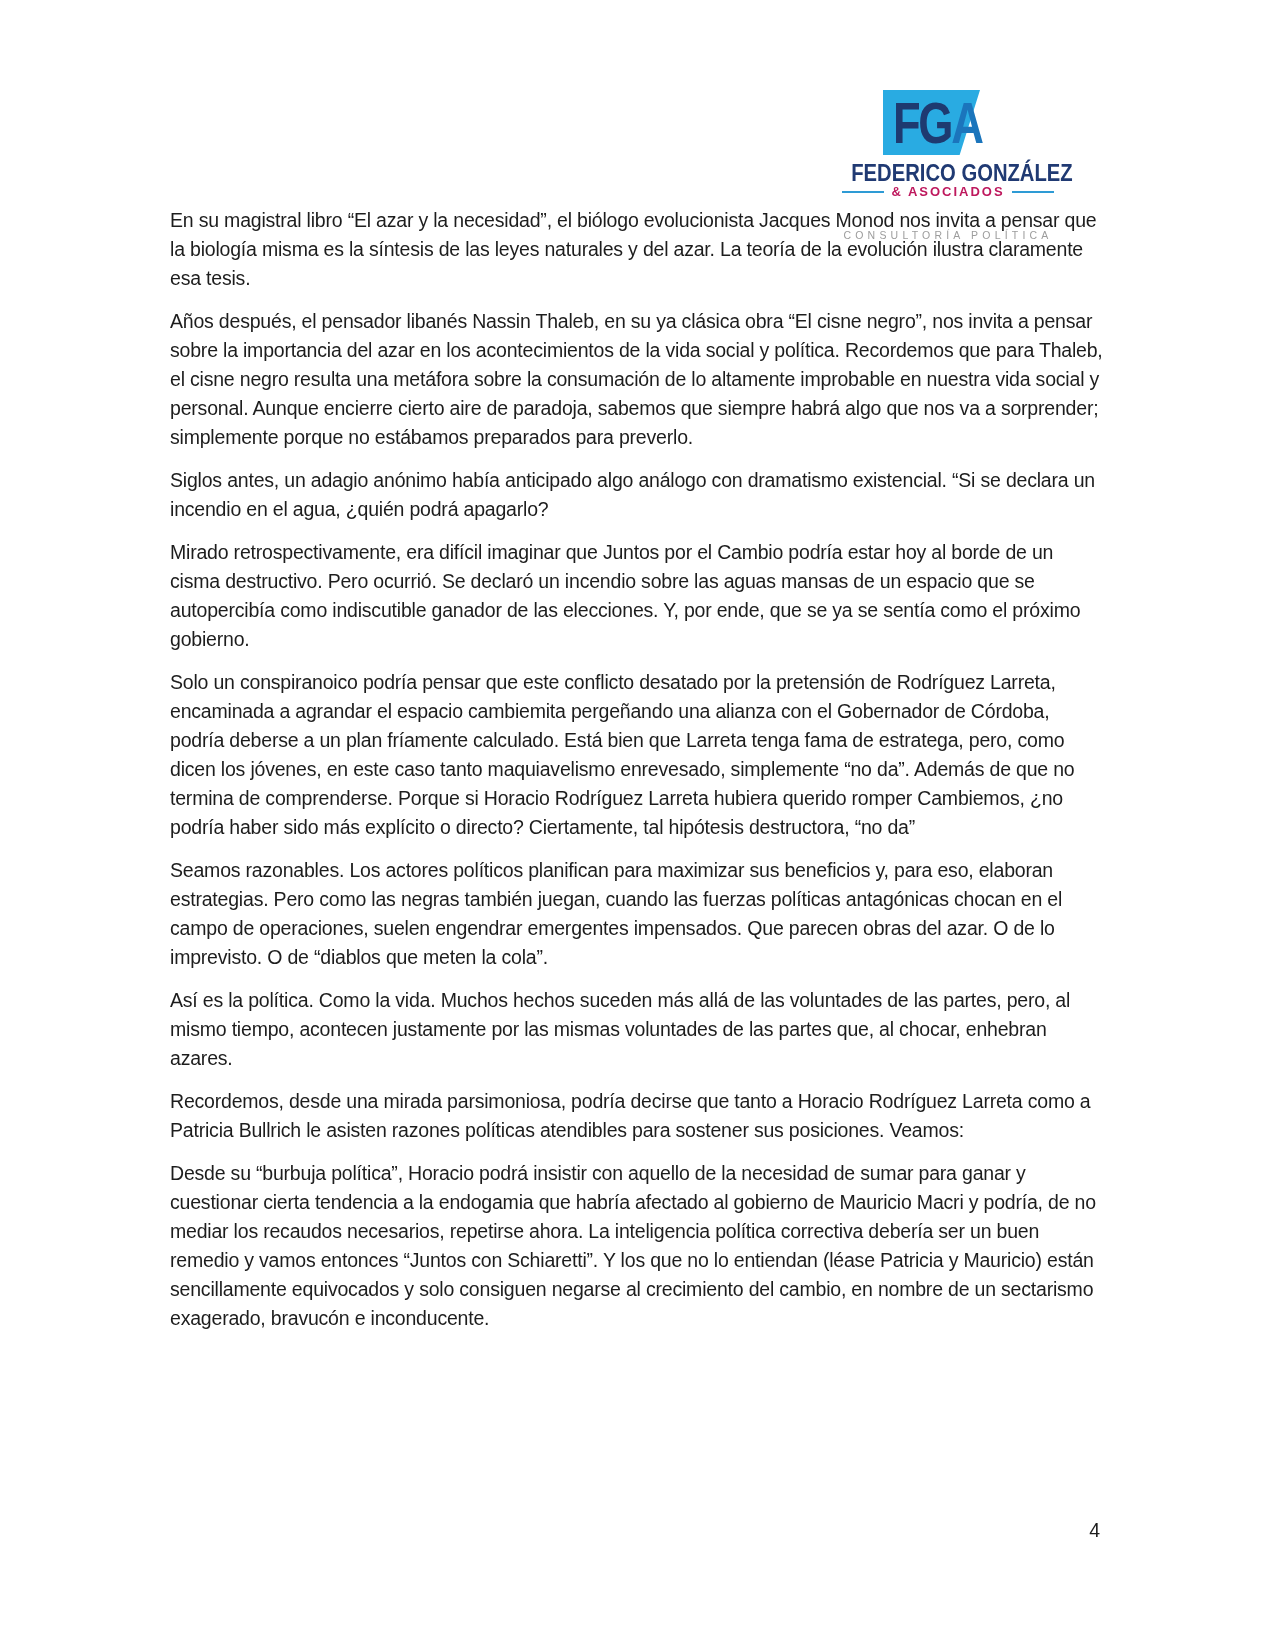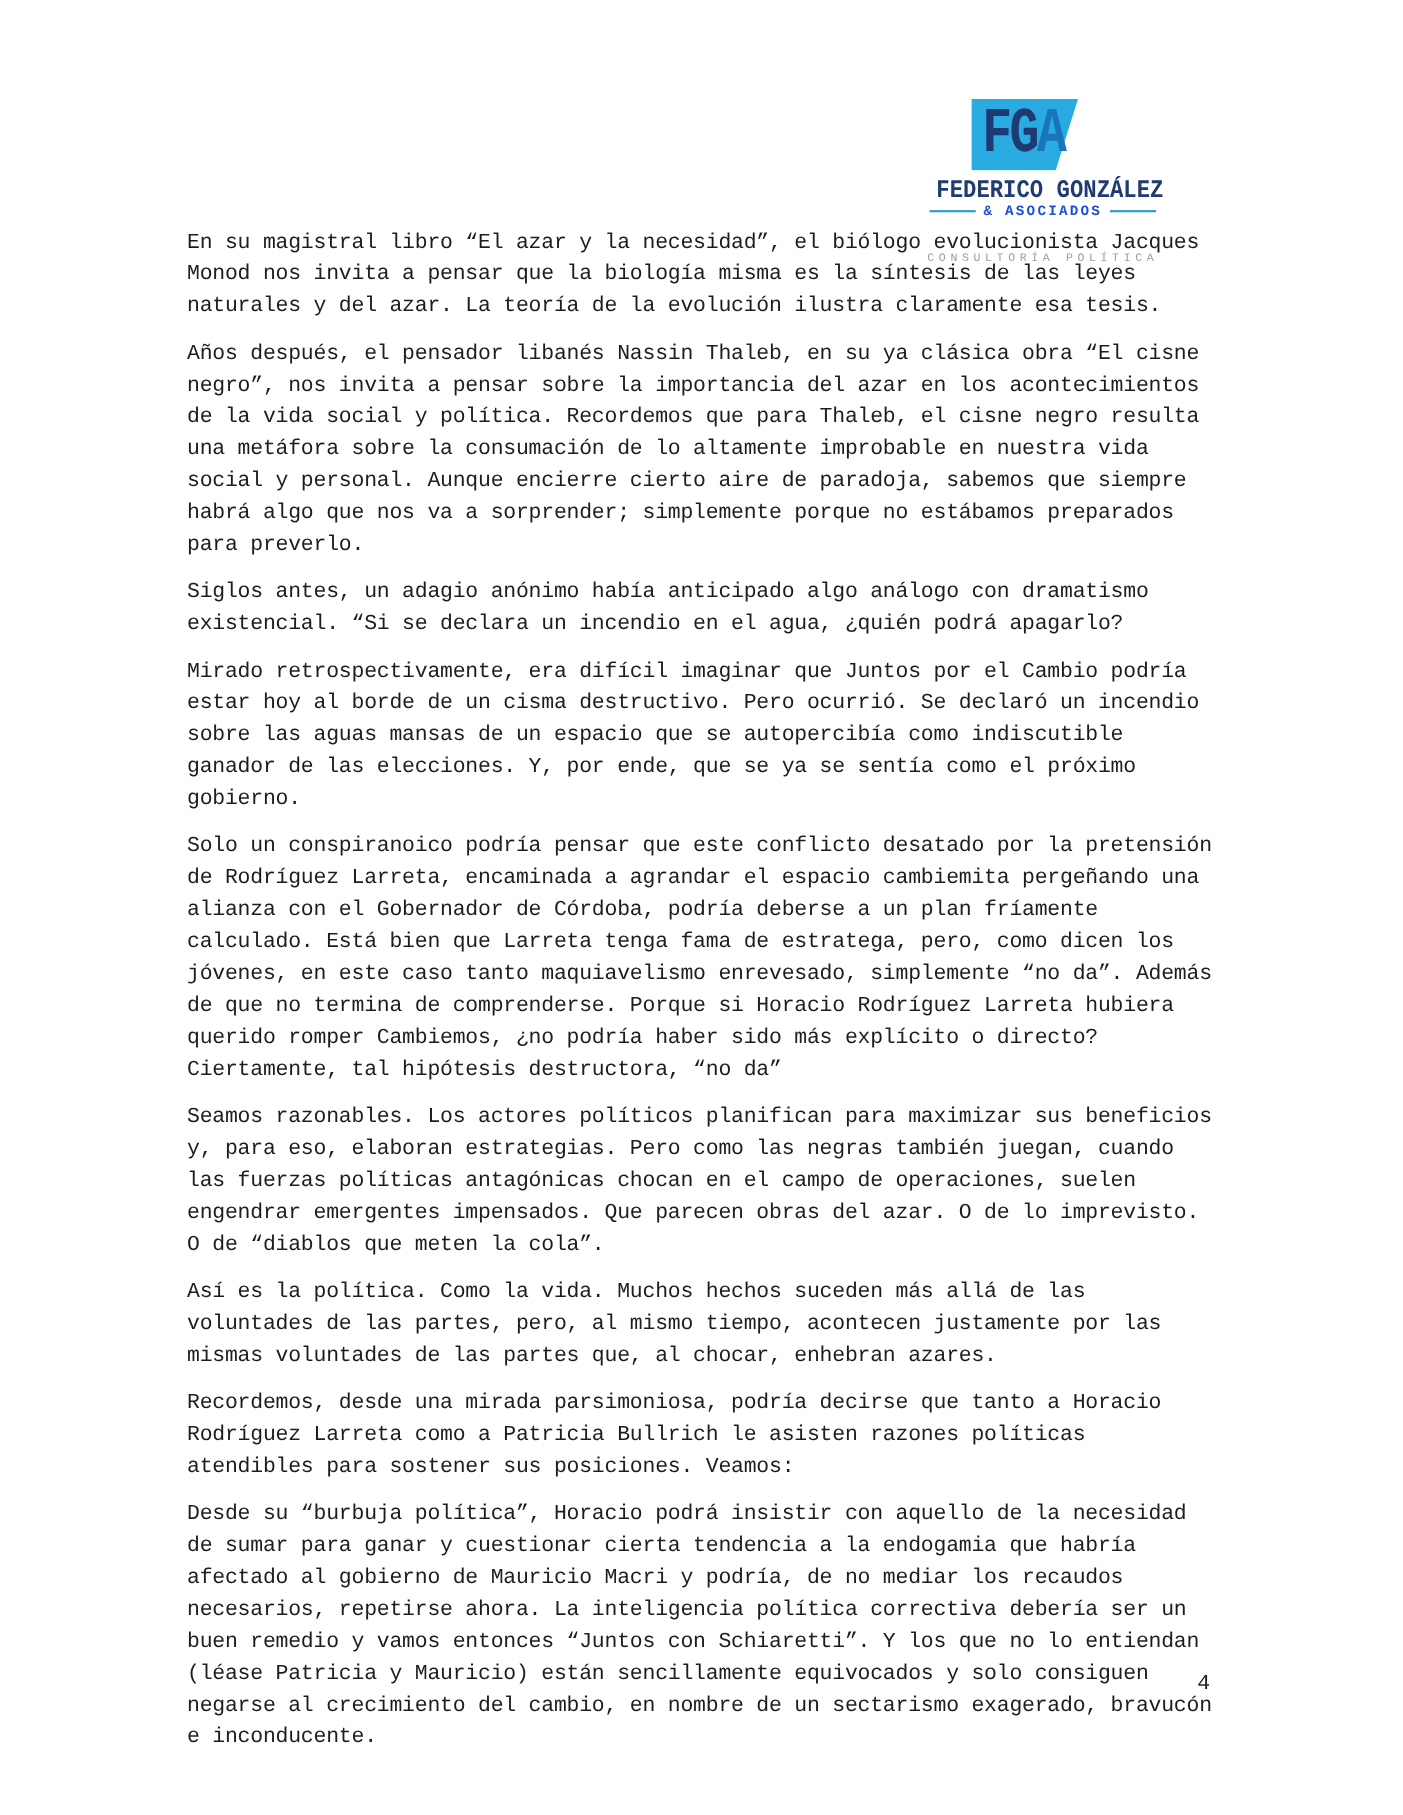--- a/index.html
+++ b/index.html
@@ -6,21 +6,21 @@
     margin: 0;
     padding: 0;
     background: #ffffff;
   }
   .page {
     position: relative;
     width: 1236px;
     height: 1650px;
     background: #ffffff;
     overflow: hidden;
-    font-family: Liberation Mono, monospace;
+    font-family: Liberation Sans, sans-serif;
   }
 
   
   .logo-shape {
     position: absolute;
     left: 883px;
     top: 90px;
     width: 97px;
     height: 65px;
     background: #29ABE2;
@@ -62,21 +62,21 @@
     width: 240px;
     display: flex;
     align-items: center;
     justify-content: center;
     gap: 7px;
   }
   .logo-sub .sub-text {
     font-size: 13px;
     font-weight: 700;
     letter-spacing: 2px;
-    color: #1d4ed8;
+    color: #be185d;
     white-space: nowrap;
   }
   .logo-sub .rule {
     width: 42px;
     height: 2px;
     background: #2E9BD5;
   }
   .logo-tagline {
     position: absolute;
     left: 818px;

